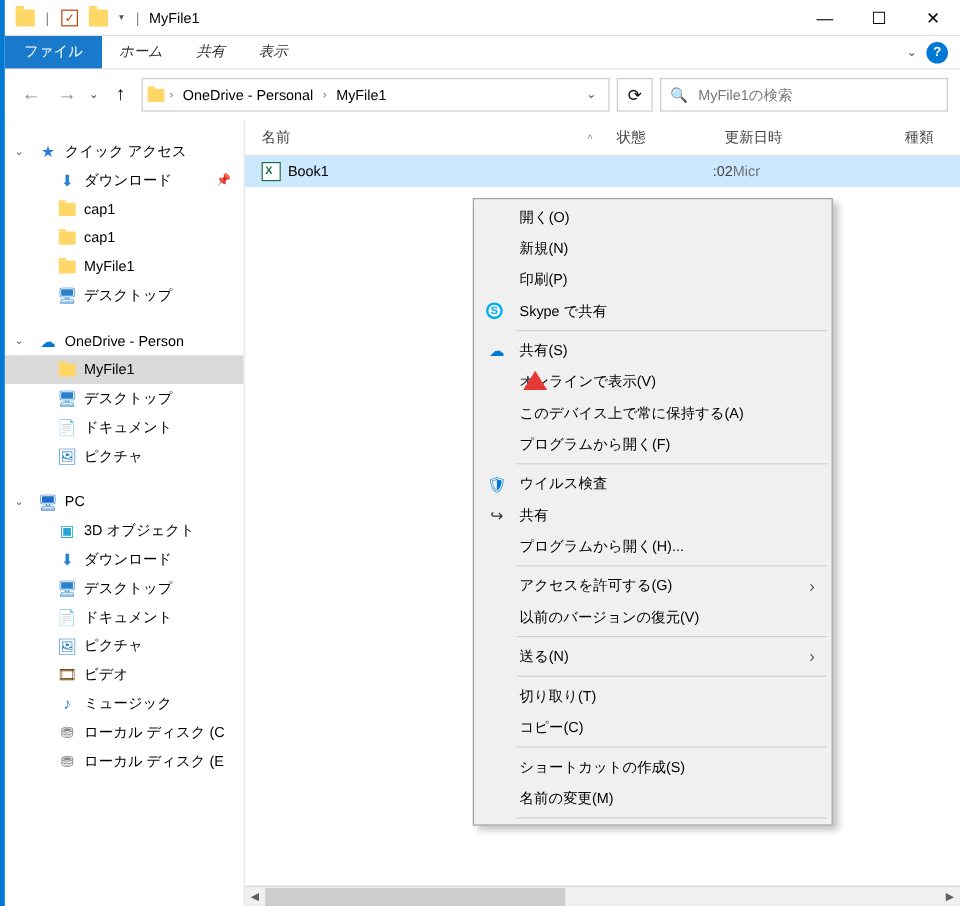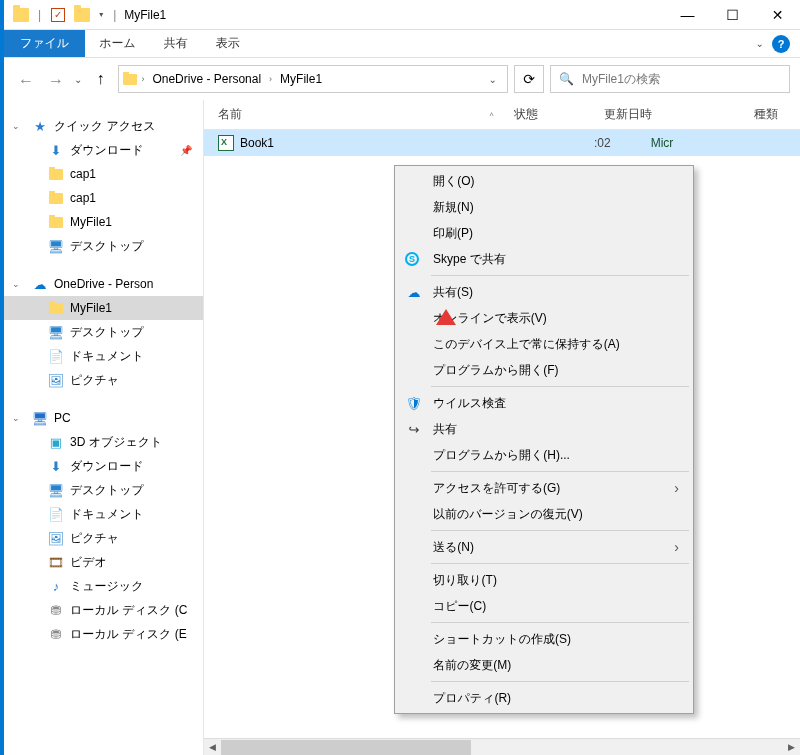--- a/index.html
+++ b/index.html
@@ -12,21 +12,21 @@
 .folder-ico::before { content: ""; position: absolute; top: -3px; left: 0; width: 7px; height: 3px; background: #ffd766; border-radius: 1px 1px 0 0; }
 .check-ico { width: 14px; height: 14px; border: 1px solid #c2410c; display: flex; align-items: center; justify-content: center; color: #c2410c; font-size: 10px; }
 .down-arrow { font-size: 8px; color: #555; padding: 0 4px; }
 .title-sep { color: #888; margin: 0 4px; }
 .title-text { margin-left: 4px; color: #000; }
 .window-controls { margin-left: auto; display: flex; }
 .window-controls .wc { width: 45px; height: 30px; display: flex; align-items: center; justify-content: center; font-size: 14px; color: #000; }
 
 .ribbon-tabs { height: 28px; display: flex; align-items: stretch; background: #fff; border-bottom: 1px solid #e0e0e0; }
 .file-tab { background: #1979ca; color: #fff; padding: 0 16px; display: flex; align-items: center; }
-.tab { padding: 0 14px; display: flex; align-items: center; color: #333; }
+.tab { padding: 0 14px; display: flex; align-items: center; color: #333; font-style: italic; }
 .ribbon-right { margin-left: auto; display: flex; align-items: center; gap: 8px; padding-right: 10px; }
 .chevdown { font-size: 10px; color: #555; }
 .help-circle { width: 18px; height: 18px; background: #0078d4; border-radius: 50%; color: #fff; display: flex; align-items: center; justify-content: center; font-weight: bold; font-size: 11px; }
 
 .nav-row { height: 42px; display: flex; align-items: center; gap: 6px; padding: 0 10px; background: #fff; }
 .nav-btn { width: 24px; height: 24px; display: flex; align-items: center; justify-content: center; color: #888; font-size: 16px; }
 .nav-btn.enabled { color: #000; }
 .addrbar { flex: 1; height: 28px; border: 1px solid #ccc; display: flex; align-items: center; padding: 0 4px; gap: 4px; }
 .addrbar .crumb { padding: 0 4px; }
 .addrbar .sep { color: #666; font-size: 9px; }
@@ -54,21 +54,21 @@
 .col-name { width: 296px; display: flex; align-items: center; }
 .col-name .sort { margin-left: auto; margin-right: 20px; font-size: 8px; color: #888; }
 .col-status { width: 90px; }
 .col-date { width: 150px; }
 .col-type { flex: 1; }
 .file-row { height: 26px; display: flex; align-items: center; padding-left: 14px; background: #cce8ff; }
 .file-ico { width: 16px; height: 16px; border: 1px solid #1d6f42; background: #fff; margin-right: 6px; position: relative; }
 .file-ico::after { content: "X"; color: #1d6f42; font-size: 9px; font-weight: bold; position: absolute; left: 2px; top: 1px; }
 .file-name { width: 274px; }
 .file-date { color: #444; padding-left: 80px; }
-.file-type { margin-left: 40px; color: #14532d; }
+.file-type { color: #737373; }
 
 .ctx-menu { position: absolute; left: 390px; top: 165px; width: 300px; background: #f0f0f0; border: 1px solid #a0a0a0; box-shadow: 4px 4px 6px rgba(0,0,0,0.25); padding: 2px; }
 .ctx-item { height: 26px; display: flex; align-items: center; padding-left: 36px; padding-right: 12px; position: relative; }
 .ctx-sep { height: 1px; background: #d0d0d0; margin: 3px 2px 3px 34px; }
 .ctx-icon { position: absolute; left: 8px; width: 18px; height: 18px; display: flex; align-items: center; justify-content: center; font-size: 13px; }
 .ctx-arrow { margin-left: auto; font-size: 14px; color: #555; }
 .skype-ico { color: #00aff0; font-weight: bold; border-radius: 50%; border: 2px solid #00aff0; width: 14px; height: 14px; font-size: 9px; line-height: 10px; }
 .cloud-ico { color: #0078d4; }
 .shield-ico { color: #0078d4; }
 .share-ico { color: #333; }
@@ -328,18 +328,15 @@
       <span>コピー(C)</span>
     </div>
   <div class="ctx-sep"></div>
   <div class="ctx-item">
       <span>ショートカットの作成(S)</span>
     </div>
   <div class="ctx-item">
       <span>名前の変更(M)</span>
     </div>
   <div class="ctx-sep"></div>
-  <div class="ctx-item">
-      <span>プロパティ(R)</span>
-    </div>
 </div>
 
 <div class="red-tri"></div>
 
 </body></html>

